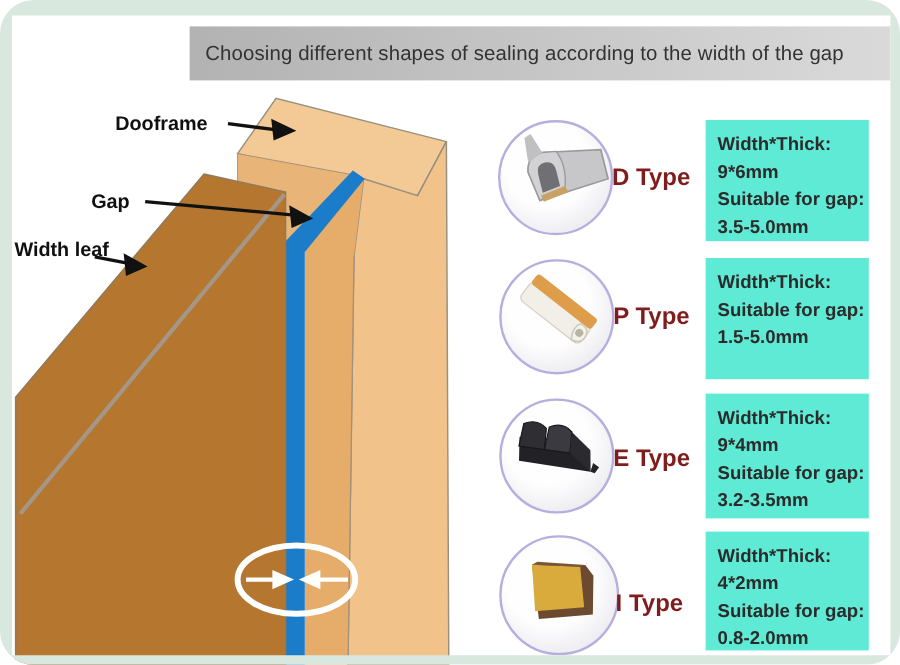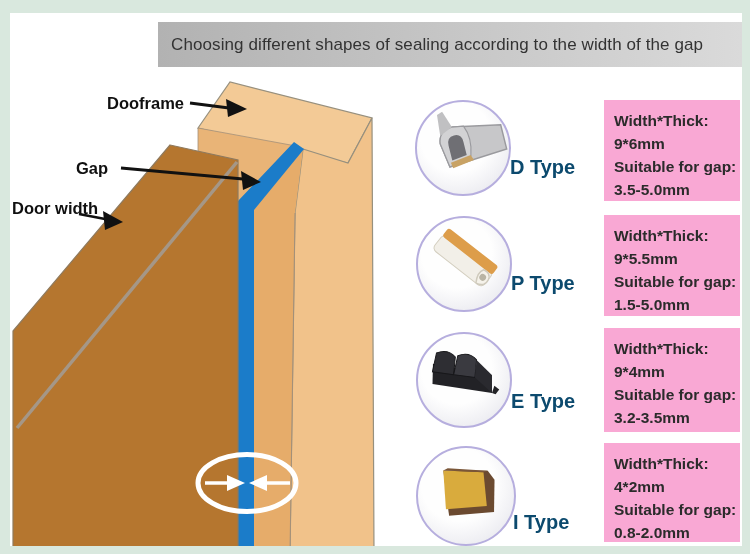--- a/index.html
+++ b/index.html
@@ -1,51 +1,50 @@
 <!DOCTYPE html>
 <html><head>
 <meta charset="utf-8">
 <style>
   html,body{margin:0;padding:0;background:#ffffff;}
   .page{
     position:relative;width:750px;height:554px;overflow:hidden;
-    background:#ffffff;font-family:"Liberation Sans",sans-serif;
+    background:#ffffff;font-family:"Liberation Sans",sans-serif;border-radius:28px;
   }
   .door-svg{position:absolute;left:0;top:0;z-index:1;}
   .border-frame{
     position:absolute;left:0;top:0;right:0;bottom:0;z-index:40;
     border-style:solid;border-color:#d9e8de;border-width:13px 8px 8px 10px;
     pointer-events:none;
   }
   .title-bar{
     position:absolute;left:158px;top:22px;width:584px;height:45px;z-index:10;
     background:linear-gradient(to right,#b2b2b2,#dadada);
     display:flex;align-items:center;padding-left:13px;box-sizing:border-box;
     font-size:17px;color:#333333;letter-spacing:0.1px;
   }
   .diagram-label{
     position:absolute;z-index:12;font-size:16.5px;font-weight:700;color:#101010;
     white-space:nowrap;
   }
-  .lbl-doorframe{left:96px;top:94px;margin-left:11px;}
+  .lbl-doorframe{left:96px;top:94px;}
   .lbl-gap{left:76px;top:159px;}
   .lbl-doorleaf{left:12px;top:199px;}
   .seal-circle{
     position:absolute;z-index:10;width:96px;height:96px;border-radius:50%;
     background:radial-gradient(circle at 42% 38%, #fefefe 45%, #ececf1 78%, #dddbe8 100%);
     border:2px solid #b6aede;box-sizing:border-box;overflow:hidden;
   }
   .type-label{
-    position:absolute;z-index:10;font-size:20px;font-weight:700;color:#0c4a6e;
+    position:absolute;z-index:10;font-size:20px;font-weight:700;color:#7f1d1d;
     white-space:nowrap;
-    margin-top:19px;
   }
   .spec-box{
-    position:absolute;z-index:10;left:604px;width:136px;box-sizing:border-box;
-    background:#f9a8d4;padding:9px 6px 0 10px;
+    position:absolute;z-index:10;left:588px;width:136px;box-sizing:border-box;
+    background:#5eead4;padding:9px 6px 0 10px;
     font-size:15.5px;font-weight:600;color:#2b2b2b;line-height:23px;
   }
   .spec-line{white-space:nowrap;}
 </style>
 </head>
 <body>
 
 <div class="page">
 
   <svg class="door-svg" width="750" height="554" viewBox="0 0 750 554">
@@ -85,21 +84,21 @@
       <polygon points="103,211 123,222 105,230" fill="#111111"></polygon>
     </g>
   </svg>
 
   <div class="title-bar">
     <span>Choosing different shapes of sealing according to the width of the gap</span>
   </div>
 
   <div class="diagram-label lbl-doorframe">Dooframe</div>
   <div class="diagram-label lbl-gap">Gap</div>
-  <div class="diagram-label lbl-doorleaf">Door width</div>
+  <div class="diagram-label lbl-doorleaf">Width leaf</div>
 
   <div class="seal-circle" style="left:415px;top:100px;">
     <svg width="92" height="92" viewBox="0 0 96 96">
       <g transform="rotate(-14 48 48)">
         <path d="M30,64 L92,60 L92,34 L42,24 Q28,24 26,38 Z" fill="#c7c7c9" stroke="#9a9a9e" stroke-width="1.5"></path>
         <path d="M26,38 Q28,24 42,24 L54,26 Q60,40 54,58 L30,64 Z" fill="#d2d2d4" stroke="#9a9a9e" stroke-width="1.2"></path>
         <path d="M34,58 L34,42 Q34,33 42,33 Q50,33 50,42 L50,56 Z" fill="#6f6f74"></path>
         <path d="M32,60 L54,57 L56,63 L33,66 Z" fill="#c8a264"></path>
         <path d="M42,24 L36,6 L30,8 L28,30 Z" fill="#c0c0c2"></path>
       </g>
@@ -119,21 +118,20 @@
         <rect x="12" y="36" width="66" height="20" rx="5" fill="#f2efe8" stroke="#d2cdbe" stroke-width="1"></rect>
         <rect x="12" y="28" width="66" height="11" rx="3" fill="#dd9d4a"></rect>
         <path d="M70,56 Q80,54 78,45 Q76,38 68,40 Q64,46 70,56" fill="#f5f2ea" stroke="#cfcabc" stroke-width="1.5"></path>
         <circle cx="72" cy="47" r="3.5" fill="#b9b4a4"></circle>
       </g>
     </svg>
   </div>
   <div class="type-label" style="left:511px;top:253px;">P Type</div>
   <div class="spec-box" style="top:215px;height:101px;">
     <div class="spec-line">Width*Thick:</div>
-    <div class="spec-line">9*5.5mm</div>
     <div class="spec-line">Suitable for gap:</div>
     <div class="spec-line">1.5-5.0mm</div>
   </div>
 
   <div class="seal-circle" style="left:416px;top:332px;">
     <svg width="92" height="92" viewBox="0 0 96 96">
       <g transform="rotate(18 48 48)">
         <path d="M12,42 L74,34 L80,52 L18,62 Z" fill="#222226"></path>
         <path d="M12,30 Q22,22 32,28 L36,46 L14,50 Z" fill="#2e2e33" stroke="#17171a" stroke-width="1"></path>
         <path d="M34,26 Q44,18 54,24 L58,42 L36,46 Z" fill="#3a3a40" stroke="#17171a" stroke-width="1"></path>

